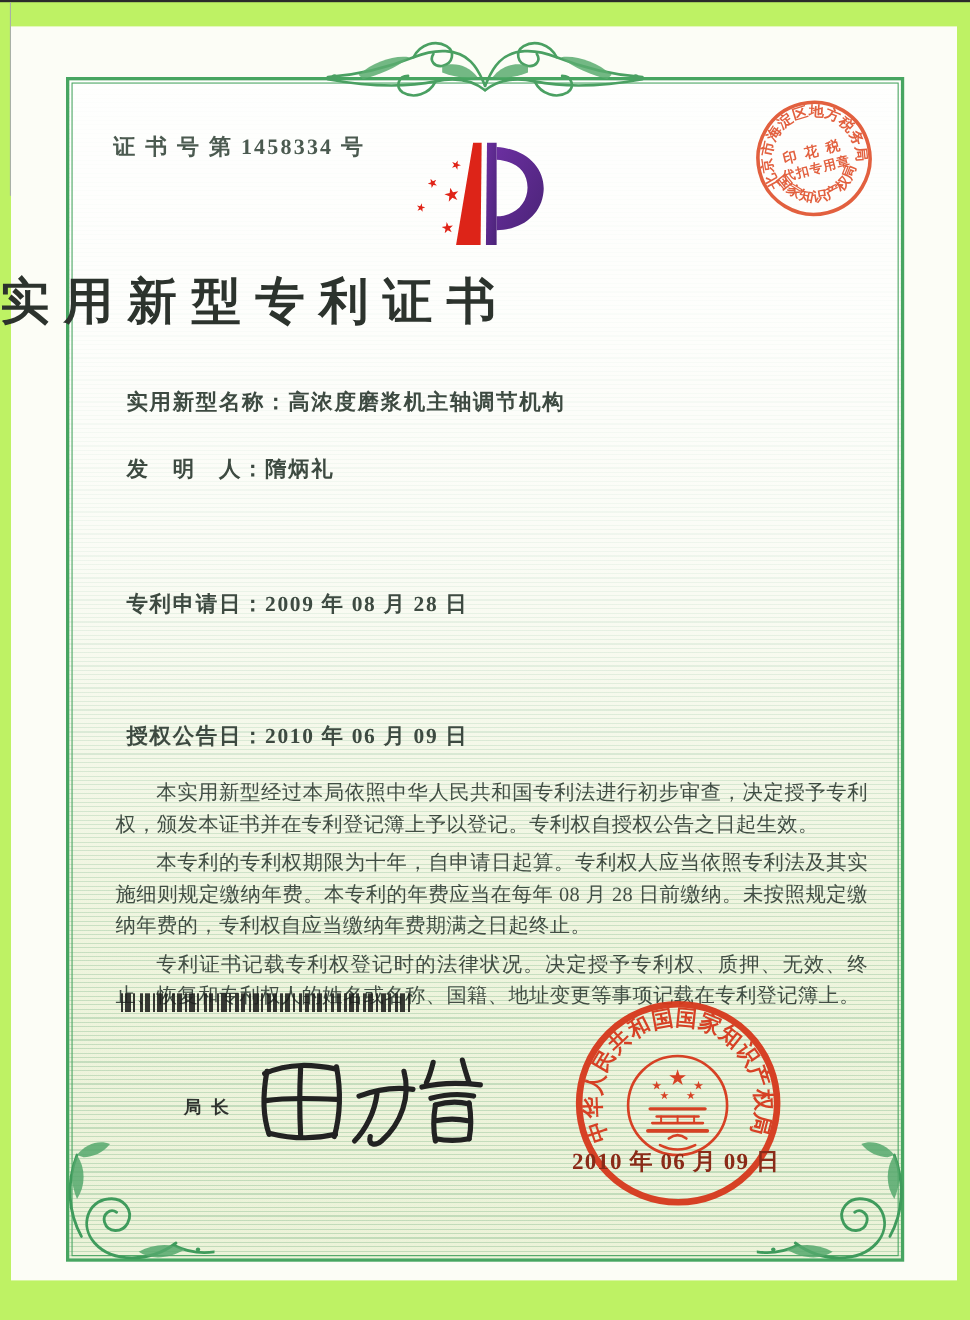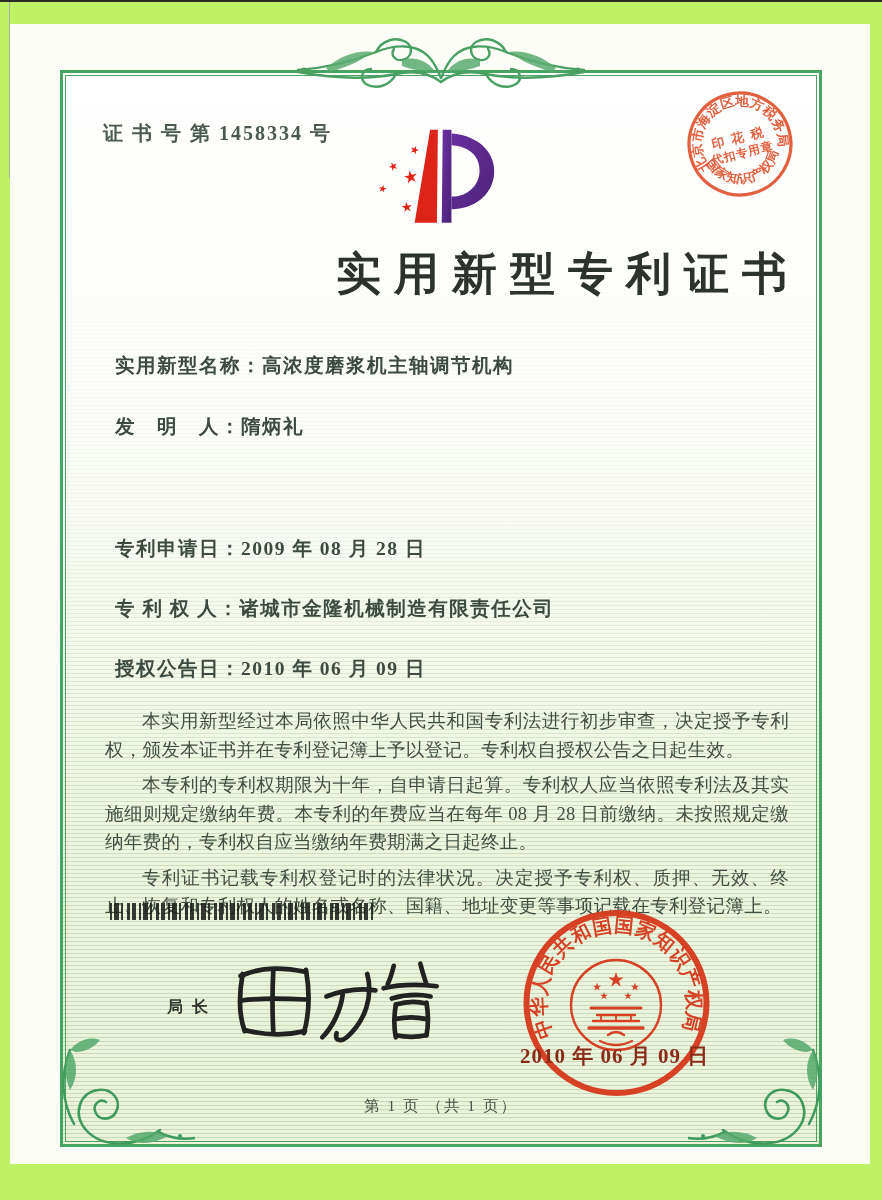--- a/index.html
+++ b/index.html
@@ -16,22 +16,22 @@
       repeating-linear-gradient(180deg, rgba(112,176,126,0.34) 0px, rgba(112,176,126,0.34) 1px,
         rgba(238,245,219,0.15) 1px, rgba(238,245,219,0.15) 4px),
       linear-gradient(180deg,#f2f6e1,#ebf2d8);}
   .frame-outer{position:absolute;left:60px;top:70px;width:756px;height:1071px;
     border:3px solid #47a561;}
   .frame-inner{position:absolute;inset:2px;border:1px solid #4aa563;}
   .ornament{position:absolute;pointer-events:none;}
   .cert-number{position:absolute;left:103px;top:120px;font-size:20px;font-weight:600;
     letter-spacing:2px;color:#4b5a50;white-space:nowrap;}
   .logo{position:absolute;left:370px;top:122px;width:128px;height:124px;}
-  .title{position:absolute;left:0;top:244px;width:778px;text-align:right;font-size:45px;
-    font-weight:700;letter-spacing:13px;color:#2c332d;white-space:nowrap;margin-left:22px;}
+  .title{position:absolute;left:0;top:244px;width:778px;text-align:left;font-size:45px;
+    font-weight:700;letter-spacing:13px;color:#2c332d;white-space:nowrap;}
   .field{position:absolute;left:115px;font-size:19.5px;font-weight:600;color:#3d4a41;
     letter-spacing:1.5px;white-space:nowrap;}
   .paragraphs{position:absolute;left:98px;top:700px;width:698px;font-size:18.5px;
     line-height:28.5px;color:#414e44;letter-spacing:0.3px;text-align:justify;}
   .paragraphs p{margin:7px;text-indent:2em;}
   .barcode{position:absolute;left:110px;top:903px;width:263px;height:17px;
     background:repeating-linear-gradient(90deg,
       #1d1f1c 0px,#1d1f1c 2px, rgba(0,0,0,0) 2px, rgba(0,0,0,0) 4px,
       #1d1f1c 4px,#1d1f1c 9px, rgba(0,0,0,0) 9px, rgba(0,0,0,0) 11px,
       #1d1f1c 11px,#1d1f1c 13px, rgba(0,0,0,0) 13px, rgba(0,0,0,0) 17px,
@@ -124,23 +124,20 @@
 
   <div class="field" style="top:352px">
     <span>实用新型名称：</span><span>高浓度磨浆机主轴调节机构</span>
   </div>
   <div class="field" style="top:413px">
     <span>发　明　人：</span><span>隋炳礼</span>
   </div>
   <div class="field" style="top:535px">
     <span>专利申请日：</span><span>2009 年 08 月 28 日</span>
   </div>
-  <div class="field" style="top:595px">
-    <span>专 利 权 人：</span><span>诸城市金隆机械制造有限责任公司</span>
-  </div>
   <div class="field" style="top:655px">
     <span>授权公告日：</span><span>2010 年 06 月 09 日</span>
   </div>
 
   <div class="paragraphs">
     <p>本实用新型经过本局依照中华人民共和国专利法进行初步审查，决定授予专利权，颁发本证书并在专利登记簿上予以登记。专利权自授权公告之日起生效。</p>
     <p>本专利的专利权期限为十年，自申请日起算。专利权人应当依照专利法及其实施细则规定缴纳年费。本专利的年费应当在每年 08 月 28 日前缴纳。未按照规定缴纳年费的，专利权自应当缴纳年费期满之日起终止。</p>
     <p>专利证书记载专利权登记时的法律状况。决定授予专利权、质押、无效、终止、恢复和专利权人的姓名或名称、国籍、地址变更等事项记载在专利登记簿上。</p>
   </div>
 
@@ -207,15 +204,14 @@
     <text font-size="12.5" font-weight="bold" fill="#e0532f">
       <textPath href="#stamp-top-arc" textLength="148" lengthAdjust="spacingAndGlyphs">北京市海淀区地方税务局</textPath>
     </text>
     <text x="55" y="53" text-anchor="middle" font-size="12.5" font-weight="bold" fill="#e0532f" letter-spacing="2">印 花 税</text>
     <text x="55" y="68" text-anchor="middle" font-size="11.5" font-weight="bold" fill="#e0532f" letter-spacing="1">代扣专用章</text>
     <text font-size="12" font-weight="bold" fill="#e0532f">
       <textPath href="#stamp-bottom-arc" textLength="92" lengthAdjust="spacingAndGlyphs">国家知识产权局</textPath>
     </text>
   </svg>
 
-  <div class="footer">第 1 页 （共 1 页）</div>
 
 </div>
 
 </body></html>

